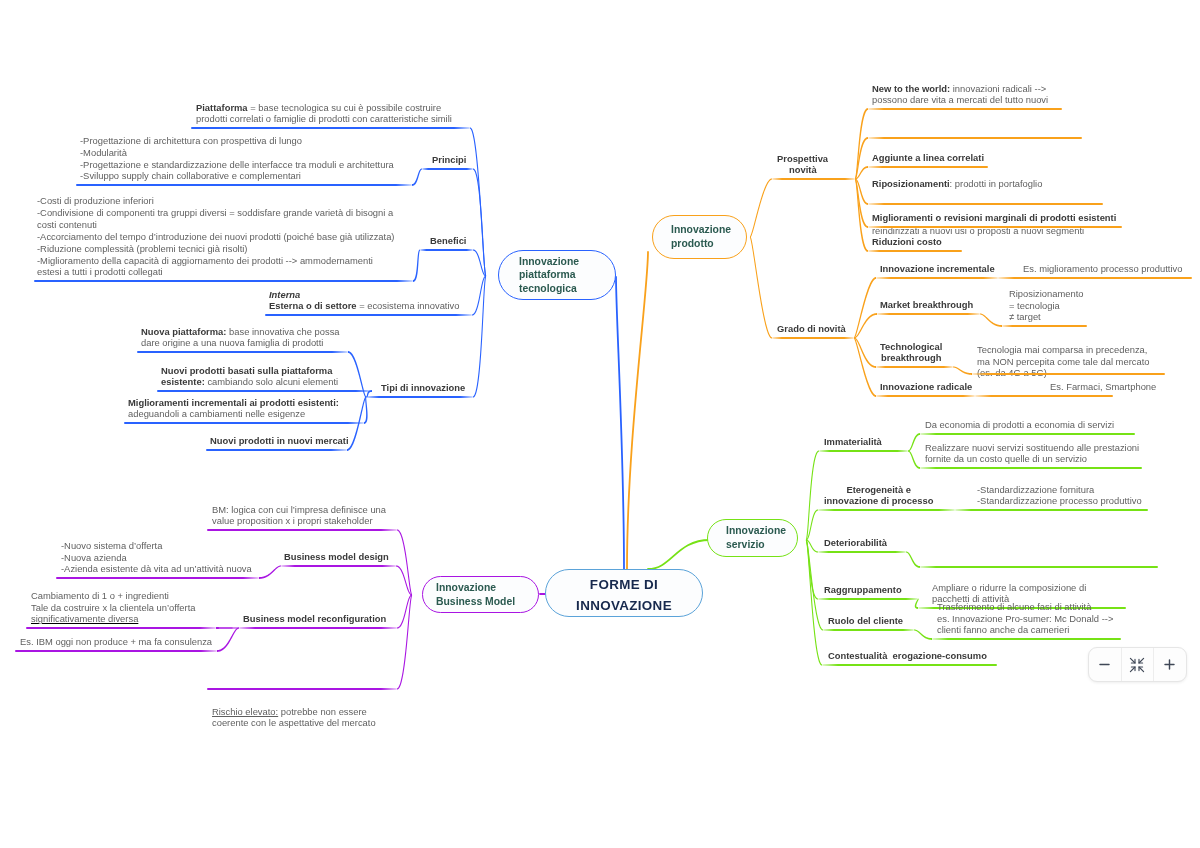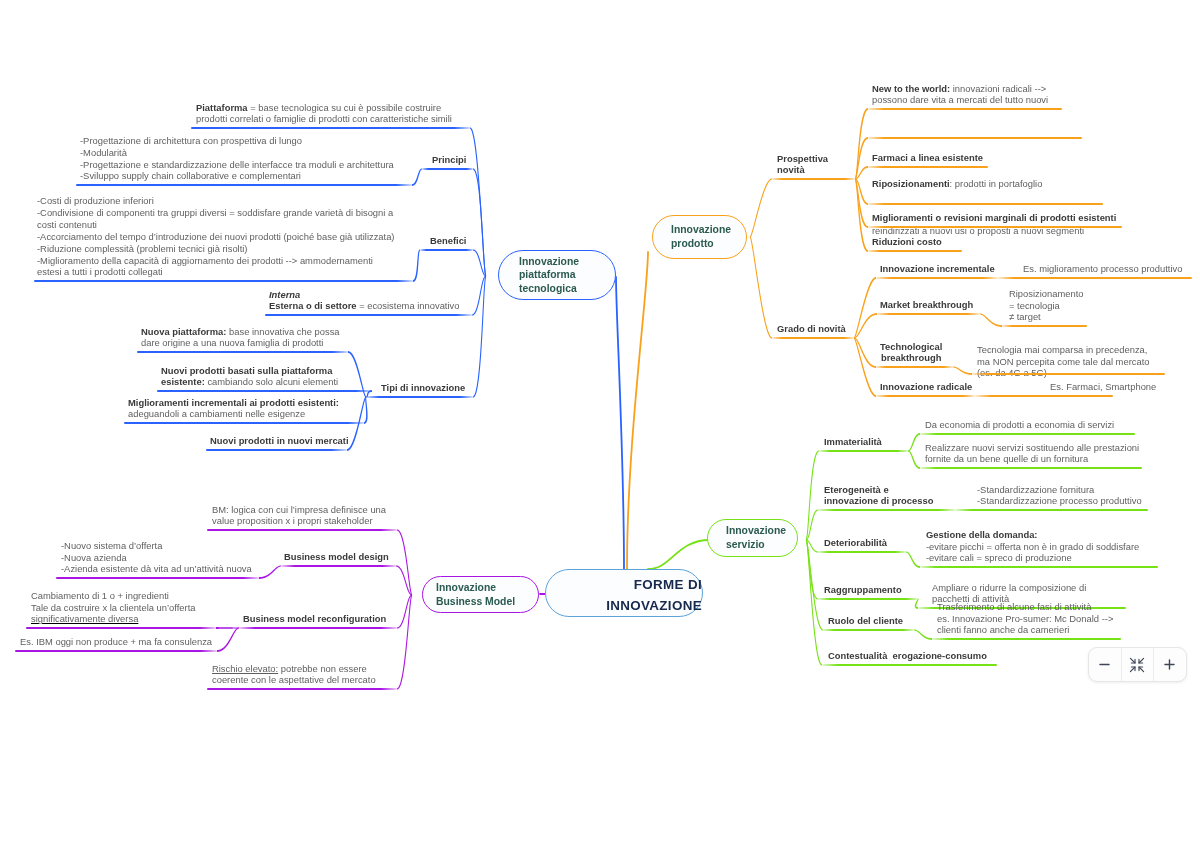--- a/index.html
+++ b/index.html
@@ -6,21 +6,21 @@
   html,body{margin:0;padding:0;background:#ffffff;}
   body{width:1200px;height:848px;overflow:hidden;
        font-family:"Liberation Sans",sans-serif;}
   #canvas{position:relative;width:1200px;height:848px;background:#fff;}
   #links{position:absolute;left:0;top:0;width:1200px;height:848px;}
   .node{position:absolute;box-sizing:border-box;border-radius:999px;
         background:#fcfdfe;display:flex;flex-direction:column;
         justify-content:center;}
   .node .nl{display:block;font-weight:bold;color:#2b5a50;
         font-size:10.4px;line-height:13.6px;white-space:pre;}
-  #root-node{border-width:1.7px;border-style:solid;align-items:flex-end;padding-top:5px;box-sizing:border-box;}
+  #root-node{border-width:1.7px;border-style:solid;align-items:center;padding-top:5px;box-sizing:border-box;}
   #root-node .nl{color:#17294d;font-size:13.4px;line-height:20.5px;
         text-align:center;letter-spacing:.35px;font-weight:bold;}
   .topic{position:absolute;white-space:pre;}
   .topic .ln{display:block;white-space:pre;}
   .topic b{font-weight:bold;color:#3a3a3a;}
   .topic i{font-style:normal;color:#5f5f5f;}
   .topic u{font-weight:normal;color:#5f5f5f;text-decoration:underline;}
   .uline{position:absolute;height:2px;border-radius:1px;}
   .zoombar{position:absolute;display:flex;align-items:center;
         background:#fdfdfd;border:1px solid #e6e6e6;border-radius:9px;
@@ -118,26 +118,26 @@
     <div class="topic" style="left: 141px; top: 325.5px; font-size: 9.4px;"><span class="ln" style="line-height: 11.9px;"><b>Nuova piattaforma:</b><i> base innovativa che possa</i></span><span class="ln" style="line-height: 11.9px;"><i>dare origine a una nuova famiglia di prodotti</i></span></div>
     <div class="uline" style="left: 137px; top: 351px; width: 211px; background: linear-gradient(to right, rgb(41, 98, 255) 0px, rgb(41, 98, 255) 195px, rgba(41, 98, 255, 0.2) 211px);"></div>
     <div class="topic" style="left: 161px; top: 364.5px; font-size: 9.4px;"><span class="ln" style="line-height: 11.9px;"><b>Nuovi prodotti basati sulla piattaforma</b></span><span class="ln" style="line-height: 11.9px;"><b>esistente:</b><i> cambiando solo alcuni elementi</i></span></div>
     <div class="uline" style="left: 157px; top: 390px; width: 215px; background: linear-gradient(to right, rgb(41, 98, 255) 0px, rgb(41, 98, 255) 199px, rgba(41, 98, 255, 0.2) 215px);"></div>
     <div class="topic" style="left: 381px; top: 382.4px; font-size: 9.4px;"><span class="ln" style="line-height: 11.9px;"><b>Tipi di innovazione</b></span></div>
     <div class="uline" style="left: 366px; top: 396px; width: 107px; background: linear-gradient(to right, rgba(41, 98, 255, 0.2) 0px, rgb(41, 98, 255) 12.84px, rgb(41, 98, 255) 94.16px, rgba(41, 98, 255, 0.2) 107px);"></div>
     <div class="topic" style="left: 128px; top: 396.5px; font-size: 9.4px;"><span class="ln" style="line-height: 11.9px;"><b>Miglioramenti incrementali ai prodotti esistenti:</b></span><span class="ln" style="line-height: 11.9px;"><i>adeguandoli a cambiamenti nelle esigenze</i></span></div>
     <div class="uline" style="left: 124px; top: 422px; width: 240px; background: linear-gradient(to right, rgb(41, 98, 255) 0px, rgb(41, 98, 255) 224px, rgba(41, 98, 255, 0.2) 240px);"></div>
     <div class="topic" style="left: 210px; top: 435.4px; font-size: 9.4px;"><span class="ln" style="line-height: 11.9px;"><b>Nuovi prodotti in nuovi mercati</b></span></div>
     <div class="uline" style="left: 206px; top: 449px; width: 141px; background: linear-gradient(to right, rgb(41, 98, 255) 0px, rgb(41, 98, 255) 125px, rgba(41, 98, 255, 0.2) 141px);"></div>
-    <div class="topic" style="left: 777px; top: 152.5px; font-size: 9.4px;"><span class="ln" style="line-height: 11.9px;"><b>Prospettiva</b></span><span class="ln" style="line-height: 11.9px;"><b>novità</b></span></div>
+    <div class="topic" style="left: 777px; top: 152.5px; font-size: 9.4px;"><span class="ln" style="line-height: 11.9px;"><b>Prospettiva</b></span><span class="ln" style="line-height: 11.9px; margin-left: 12px;"><b>novità</b></span></div>
     <div class="uline" style="left: 772px; top: 178px; width: 83px; background: linear-gradient(to right, rgba(249, 161, 27, 0.2) 0px, rgb(249, 161, 27) 9.96px, rgb(249, 161, 27) 73.04px, rgba(249, 161, 27, 0.2) 83px);"></div>
     <div class="topic" style="left: 872px; top: 82.5px; font-size: 9.4px;"><span class="ln" style="line-height: 11.9px;"><b>New to the world:</b><i> innovazioni radicali --&gt;</i></span><span class="ln" style="line-height: 11.9px;"><i>possono dare vita a mercati del tutto nuovi</i></span></div>
     <div class="uline" style="left: 868px; top: 108px; width: 194px; background: linear-gradient(to right, rgba(249, 161, 27, 0.2) 0px, rgb(249, 161, 27) 16px, rgb(249, 161, 27) 100%);"></div>
     <div class="uline" style="left: 868px; top: 137px; width: 214px; background: linear-gradient(to right, rgba(249, 161, 27, 0.2) 0px, rgb(249, 161, 27) 16px, rgb(249, 161, 27) 100%);"></div>
-    <div class="topic" style="left: 872px; top: 152.4px; font-size: 9.4px;"><span class="ln" style="line-height: 11.9px;"><b>Farmaci a linea esistente</b></span></div>
+    <div class="topic" style="left: 872px; top: 152.4px; font-size: 9.4px;"><span class="ln" style="line-height: 11.9px;"><b>Aggiunte a linea correlati</b></span></div>
     <div class="uline" style="left: 868px; top: 166px; width: 120px; background: linear-gradient(to right, rgba(249, 161, 27, 0.2) 0px, rgb(249, 161, 27) 14.4px, rgb(249, 161, 27) 100%);"></div>
     <div class="topic" style="left: 872px; top: 177.5px; font-size: 9.4px;"><span class="ln" style="line-height: 11.9px;"><b>Riposizionamenti</b><i>: prodotti in portafoglio</i></span><span class="ln" style="line-height: 11.9px; margin-top: 36px;"><i>reindirizzati a nuovi usi o proposti a nuovi segmenti</i></span></div>
     <div class="uline" style="left: 868px; top: 203px; width: 235px; background: linear-gradient(to right, rgba(249, 161, 27, 0.2) 0px, rgb(249, 161, 27) 16px, rgb(249, 161, 27) 100%);"></div>
     <div class="topic" style="left: 872px; top: 212.4px; font-size: 9.4px;"><span class="ln" style="line-height: 11.9px;"><b>Miglioramenti o revisioni marginali di prodotti esistenti</b></span></div>
     <div class="uline" style="left: 868px; top: 226px; width: 254px; background: linear-gradient(to right, rgba(249, 161, 27, 0.2) 0px, rgb(249, 161, 27) 16px, rgb(249, 161, 27) 100%);"></div>
     <div class="topic" style="left: 872px; top: 236.4px; font-size: 9.4px;"><span class="ln" style="line-height: 11.9px;"><b>Riduzioni costo</b></span></div>
     <div class="uline" style="left: 868px; top: 250px; width: 94px; background: linear-gradient(to right, rgba(249, 161, 27, 0.2) 0px, rgb(249, 161, 27) 11.28px, rgb(249, 161, 27) 100%);"></div>
     <div class="topic" style="left: 777px; top: 323.4px; font-size: 9.4px;"><span class="ln" style="line-height: 11.9px;"><b>Grado di novità</b></span></div>
     <div class="uline" style="left: 772px; top: 337px; width: 82px; background: linear-gradient(to right, rgba(249, 161, 27, 0.2) 0px, rgb(249, 161, 27) 9.84px, rgb(249, 161, 27) 72.16px, rgba(249, 161, 27, 0.2) 82px);"></div>
     <div class="topic" style="left: 880px; top: 263.4px; font-size: 9.4px;"><span class="ln" style="line-height: 11.9px;"><b>Innovazione incrementale</b></span></div>
@@ -153,29 +153,28 @@
     <div class="topic" style="left: 977px; top: 335.6px; font-size: 9.4px; margin-top: 8px;"><span class="ln" style="line-height: 11.9px;"><i>Tecnologia mai comparsa in precedenza,</i></span><span class="ln" style="line-height: 11.9px;"><i>ma NON percepita come tale dal mercato</i></span><span class="ln" style="line-height: 11.9px;"><i>(es. da 4G a 5G)</i></span></div>
     <div class="uline" style="left: 972px; top: 373px; width: 193px; background: linear-gradient(to right, rgba(249, 161, 27, 0.2) 0px, rgb(249, 161, 27) 16px, rgb(249, 161, 27) 100%);"></div>
     <div class="topic" style="left: 880px; top: 381.4px; font-size: 9.4px;"><span class="ln" style="line-height: 11.9px;"><b>Innovazione radicale</b></span></div>
     <div class="uline" style="left: 876px; top: 395px; width: 99px; background: linear-gradient(to right, rgba(249, 161, 27, 0.2) 0px, rgb(249, 161, 27) 11.88px, rgb(249, 161, 27) 87.12px, rgba(249, 161, 27, 0.2) 99px);"></div>
     <div class="topic" style="left: 1002px; top: 381.4px; font-size: 9.4px; padding-left: 48px;"><span class="ln" style="line-height: 11.9px;"><i>Es. Farmaci, Smartphone</i></span></div>
     <div class="uline" style="left: 975px; top: 395px; width: 138px; background: linear-gradient(to right, rgba(249, 161, 27, 0.2) 0px, rgb(249, 161, 27) 16px, rgb(249, 161, 27) 100%);"></div>
     <div class="topic" style="left: 824px; top: 436.4px; font-size: 9.4px;"><span class="ln" style="line-height: 11.9px;"><b>Immaterialità</b></span></div>
     <div class="uline" style="left: 819px; top: 450px; width: 89px; background: linear-gradient(to right, rgba(118, 226, 21, 0.2) 0px, rgb(118, 226, 21) 10.68px, rgb(118, 226, 21) 78.32px, rgba(118, 226, 21, 0.2) 89px);"></div>
     <div class="topic" style="left: 925px; top: 419.4px; font-size: 9.4px;"><span class="ln" style="line-height: 11.9px;"><i>Da economia di prodotti a economia di servizi</i></span></div>
     <div class="uline" style="left: 920px; top: 433px; width: 215px; background: linear-gradient(to right, rgba(118, 226, 21, 0.2) 0px, rgb(118, 226, 21) 16px, rgb(118, 226, 21) 100%);"></div>
-    <div class="topic" style="left: 925px; top: 441.5px; font-size: 9.4px;"><span class="ln" style="line-height: 11.9px;"><i>Realizzare nuovi servizi sostituendo alle prestazioni</i></span><span class="ln" style="line-height: 11.9px;"><i>fornite da un bene quelle di un fornitura</i></span></div>
+    <div class="topic" style="left: 925px; top: 441.5px; font-size: 9.4px;"><span class="ln" style="line-height: 11.9px;"><i>Realizzare nuovi servizi sostituendo alle prestazioni</i></span><span class="ln" style="line-height: 11.9px;"><i>fornite da un costo quelle di un servizio</i></span></div>
     <div class="uline" style="left: 920px; top: 467px; width: 222px; background: linear-gradient(to right, rgba(118, 226, 21, 0.2) 0px, rgb(118, 226, 21) 16px, rgb(118, 226, 21) 100%);"></div>
-    <div class="topic" style="left: 824px; top: 483.5px; font-size: 9.4px;"><span class="ln" style="line-height: 11.9px;"><b>Eterogeneità e</b></span><span class="ln" style="line-height: 11.9px;"><b>innovazione di processo</b></span></div>
+    <div class="topic" style="left: 824px; top: 483.5px; font-size: 9.4px;"><span class="ln" style="line-height: 11.9px; text-align: center;"><b>Eterogeneità e</b></span><span class="ln" style="line-height: 11.9px;"><b>innovazione di processo</b></span></div>
     <div class="uline" style="left: 818px; top: 509px; width: 137px; background: linear-gradient(to right, rgba(118, 226, 21, 0.2) 0px, rgb(118, 226, 21) 16px, rgb(118, 226, 21) 121px, rgba(118, 226, 21, 0.2) 137px);"></div>
     <div class="topic" style="left: 977px; top: 483.5px; font-size: 9.4px;"><span class="ln" style="line-height: 11.9px;"><i>-Standardizzazione fornitura</i></span><span class="ln" style="line-height: 11.9px;"><i>-Standardizzazione processo produttivo</i></span></div>
     <div class="uline" style="left: 955px; top: 509px; width: 193px; background: linear-gradient(to right, rgba(118, 226, 21, 0.2) 0px, rgb(118, 226, 21) 16px, rgb(118, 226, 21) 100%);"></div>
     <div class="topic" style="left: 824px; top: 537.4px; font-size: 9.4px;"><span class="ln" style="line-height: 11.9px;"><b>Deteriorabilità</b></span></div>
     <div class="uline" style="left: 818px; top: 551px; width: 88px; background: linear-gradient(to right, rgba(118, 226, 21, 0.2) 0px, rgb(118, 226, 21) 10.56px, rgb(118, 226, 21) 77.44px, rgba(118, 226, 21, 0.2) 88px);"></div>
-    <div class="topic" style="left: 926px; top: 528.6px; font-size: 9.4px;"><span class="ln" style="line-height: 11.9px;"><b>Gestione della domanda:</b></span><span class="ln" style="line-height: 11.9px;"><i>-evitare picchi = offerta non è in grado di soddisfare</i></span><span class="ln" style="line-height: 11.9px;"><i>-evitare cali = spreco di produzione</i></span></div>
     <div class="uline" style="left: 920px; top: 566px; width: 238px; background: linear-gradient(to right, rgba(118, 226, 21, 0.2) 0px, rgb(118, 226, 21) 16px, rgb(118, 226, 21) 100%);"></div>
     <div class="topic" style="left: 824px; top: 584.4px; font-size: 9.4px;"><span class="ln" style="line-height: 11.9px;"><b>Raggruppamento</b></span></div>
     <div class="uline" style="left: 818px; top: 598px; width: 100px; background: linear-gradient(to right, rgba(118, 226, 21, 0.2) 0px, rgb(118, 226, 21) 12px, rgb(118, 226, 21) 88px, rgba(118, 226, 21, 0.2) 100px);"></div>
     <div class="topic" style="left: 932px; top: 581.5px; font-size: 9.4px;"><span class="ln" style="line-height: 11.9px;"><i>Ampliare o ridurre la composizione di</i></span><span class="ln" style="line-height: 11.9px;"><i>pacchetti di attività</i></span></div>
     <div class="uline" style="left: 918px; top: 607px; width: 208px; background: linear-gradient(to right, rgba(118, 226, 21, 0.2) 0px, rgb(118, 226, 21) 16px, rgb(118, 226, 21) 100%);"></div>
     <div class="topic" style="left: 828px; top: 615.4px; font-size: 9.4px;"><span class="ln" style="line-height: 11.9px;"><b>Ruolo del cliente</b></span></div>
     <div class="uline" style="left: 823px; top: 629px; width: 91px; background: linear-gradient(to right, rgba(118, 226, 21, 0.2) 0px, rgb(118, 226, 21) 10.92px, rgb(118, 226, 21) 80.08px, rgba(118, 226, 21, 0.2) 91px);"></div>
     <div class="topic" style="left: 937px; top: 600.6px; font-size: 9.4px;"><span class="ln" style="line-height: 11.9px;"><i>Trasferimento di alcune fasi di attività</i></span><span class="ln" style="line-height: 11.9px;"><i>es. Innovazione Pro-sumer: Mc Donald --&gt;</i></span><span class="ln" style="line-height: 11.9px;"><i>clienti fanno anche da camerieri</i></span></div>
     <div class="uline" style="left: 932px; top: 638px; width: 189px; background: linear-gradient(to right, rgba(118, 226, 21, 0.2) 0px, rgb(118, 226, 21) 16px, rgb(118, 226, 21) 100%);"></div>
     <div class="topic" style="left: 828px; top: 650.4px; font-size: 9.4px;"><span class="ln" style="line-height: 11.9px;"><b>Contestualità  erogazione-consumo</b></span></div>
@@ -185,21 +184,21 @@
     <div class="topic" style="left: 284px; top: 551.4px; font-size: 9.4px;"><span class="ln" style="line-height: 11.9px;"><b>Business model design</b></span></div>
     <div class="uline" style="left: 281px; top: 565px; width: 115px; background: linear-gradient(to right, rgba(169, 21, 226, 0.2) 0px, rgb(169, 21, 226) 13.8px, rgb(169, 21, 226) 101.2px, rgba(169, 21, 226, 0.2) 115px);"></div>
     <div class="topic" style="left: 61px; top: 539.6px; font-size: 9.4px;"><span class="ln" style="line-height: 11.9px;"><i>-Nuovo sistema d’offerta</i></span><span class="ln" style="line-height: 11.9px;"><i>-Nuova azienda</i></span><span class="ln" style="line-height: 11.9px;"><i>-Azienda esistente dà vita ad un’attività nuova</i></span></div>
     <div class="uline" style="left: 56px; top: 577px; width: 203px; background: linear-gradient(to right, rgb(169, 21, 226) 0px, rgb(169, 21, 226) 187px, rgba(169, 21, 226, 0.2) 203px);"></div>
     <div class="topic" style="left: 243px; top: 613.4px; font-size: 9.4px;"><span class="ln" style="line-height: 11.9px;"><b>Business model reconfiguration</b></span></div>
     <div class="uline" style="left: 239px; top: 627px; width: 158px; background: linear-gradient(to right, rgba(169, 21, 226, 0.2) 0px, rgb(169, 21, 226) 16px, rgb(169, 21, 226) 142px, rgba(169, 21, 226, 0.2) 158px);"></div>
     <div class="topic" style="left: 31px; top: 589.6px; font-size: 9.4px;"><span class="ln" style="line-height: 11.9px;"><i>Cambiamento di 1 o + ingredienti</i></span><span class="ln" style="line-height: 11.9px;"><i>Tale da costruire x la clientela un’offerta</i></span><span class="ln" style="line-height: 11.9px; text-decoration: underline;"><i>significativamente diversa</i></span></div>
     <div class="uline" style="left: 26px; top: 627px; width: 190px; background: linear-gradient(to right, rgb(169, 21, 226) 0px, rgb(169, 21, 226) 174px, rgba(169, 21, 226, 0.2) 190px);"></div>
     <div class="topic" style="left: 20px; top: 636.4px; font-size: 9.4px;"><span class="ln" style="line-height: 11.9px;"><i>Es. IBM oggi non produce + ma fa consulenza</i></span></div>
     <div class="uline" style="left: 15px; top: 650px; width: 202px; background: linear-gradient(to right, rgb(169, 21, 226) 0px, rgb(169, 21, 226) 186px, rgba(169, 21, 226, 0.2) 202px);"></div>
-    <div class="topic" style="left: 212px; top: 662.5px; font-size: 9.4px;"><span class="ln" style="line-height: 11.9px;"><u>Rischio elevato:</u><i> potrebbe non essere</i></span><span class="ln" style="line-height: 11.9px;"><i>coerente con le aspettative del mercato</i></span></div>
+    <div class="topic" style="left: 212px; top: 662.5px; font-size: 9.4px;"><span class="ln" style="line-height: 11.9px; margin-top: 43px;"><u>Rischio elevato:</u><i> potrebbe non essere</i></span><span class="ln" style="line-height: 11.9px;"><i>coerente con le aspettative del mercato</i></span></div>
     <div class="uline" style="left: 207px; top: 688px; width: 190px; background: linear-gradient(to right, rgb(169, 21, 226) 0px, rgb(169, 21, 226) 174px, rgba(169, 21, 226, 0.2) 190px);"></div>
     <div class="zoombar" style="left: 1088px; top: 647px;">
       <div class="zbtn">
         <svg width="13" height="13" viewBox="0 0 13 13">
           <path d="M2 6.5 H11" stroke="#3f4756" stroke-width="1.45" stroke-linecap="round"></path>
         </svg>
       </div>
       <div class="zsep"></div>
       <div class="zbtn">
         <svg width="16" height="16" viewBox="0 0 16 16">

